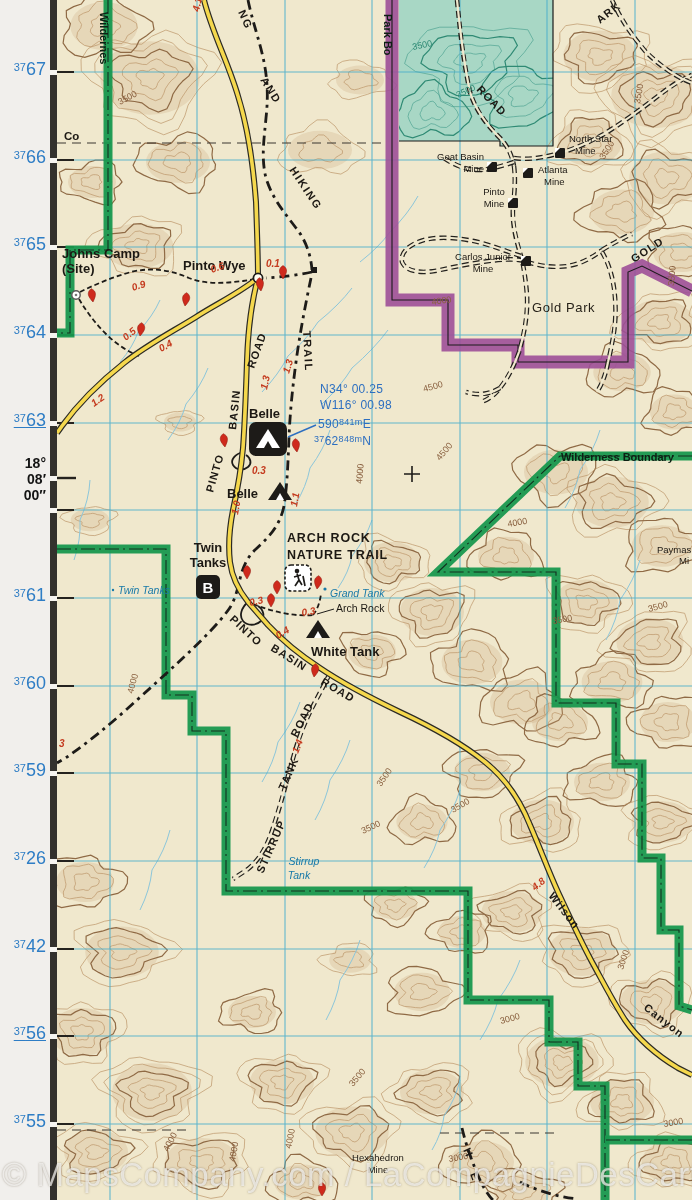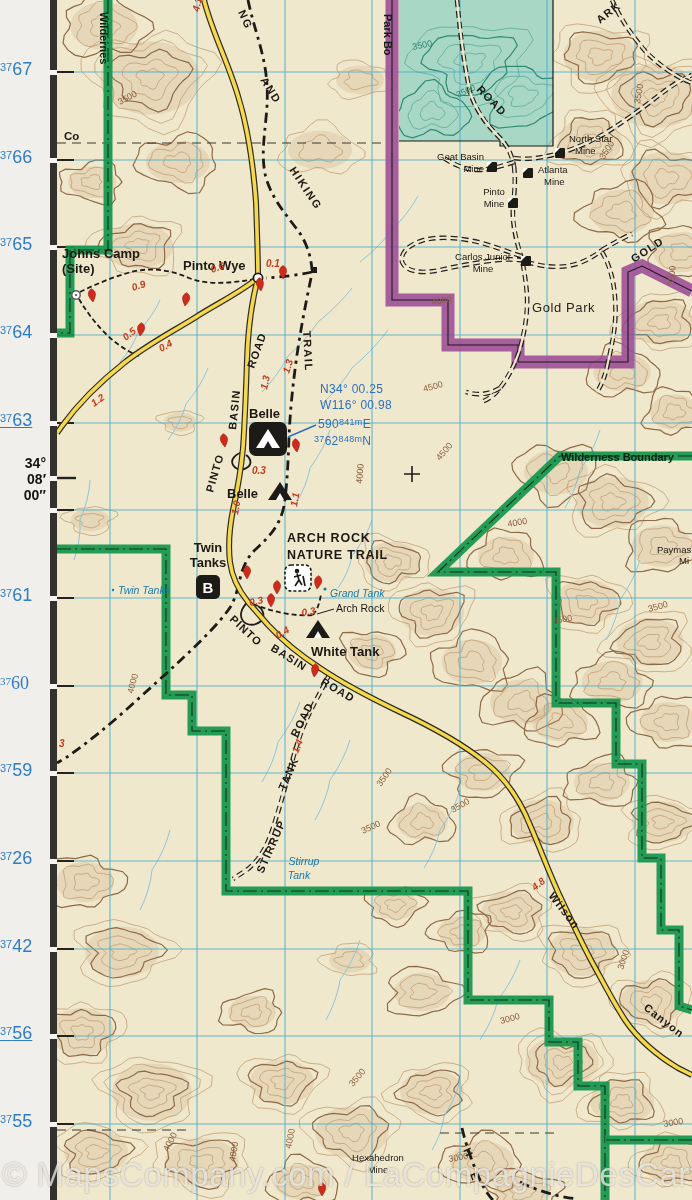--- a/index.html
+++ b/index.html
@@ -3,21 +3,21 @@
 <meta charset="utf-8">
 <style>
   html,body{margin:0;padding:0;background:#888;}
   #page{position:relative;width:692px;height:1200px;overflow:hidden;background:#f0e8cd;
         font-family:"Liberation Sans","DejaVu Sans",sans-serif;}
   #mapsvg{position:absolute;left:0;top:0;}
   
   #margin{position:absolute;left:0;top:0;width:50px;height:1200px;background:#f1efec;z-index:5;}
   #strip{position:absolute;left:50px;top:0;width:7px;height:1200px;background:#33312d;z-index:5;}
   .notch{position:absolute;left:0;width:7px;height:5px;background:#f6f4f0;}
-  .m-label{position:absolute;right:4px;width:46px;color:#2e7dc5;line-height:1;margin-left:12px;}
+  .m-label{position:absolute;right:4px;width:46px;text-align:right;color:#2e7dc5;line-height:1;margin-left:12px;}
   .gm-small{font-size:11px;vertical-align:4px;}
   .gm-big{font-size:18px;}
   #lat-label{position:absolute;right:4px;text-align:right;color:#141414;font-weight:700;
              font-size:14px;line-height:1.15;}
   
   text{font-family:"Liberation Sans","DejaVu Sans",sans-serif;}
   .place{font-size:13px;font-weight:700;fill:#1c1813;}
   .small{font-size:11.5px;font-weight:600;fill:#1c1813;}
   .trailname{font-size:12.5px;font-weight:600;letter-spacing:.8px;fill:#1c1813;}
   .area{font-size:13px;font-weight:500;letter-spacing:.6px;fill:#241f17;}
@@ -639,28 +639,28 @@
         </g>
       </g>
     </svg>
   <div id="margin">
       <div class="m-label" style="top: 60px;"><span class="gm-small">37</span><span class="gm-big">67</span></div>
       <div class="m-label" style="top: 148px;"><span class="gm-small">37</span><span class="gm-big">66</span></div>
       <div class="m-label" style="top: 235px;"><span class="gm-small">37</span><span class="gm-big">65</span></div>
       <div class="m-label" style="top: 323px;"><span class="gm-small">37</span><span class="gm-big">64</span></div>
       <div class="m-label" style="top: 411px; text-decoration: underline;"><span class="gm-small">37</span><span class="gm-big">63</span></div>
       <div class="m-label" style="top: 586px;"><span class="gm-small">37</span><span class="gm-big">61</span></div>
-      <div class="m-label" style="top: 674px; font-family: Liberation Serif, serif;"><span class="gm-small">37</span><span class="gm-big">60</span></div>
+      <div class="m-label" style="top: 674px;"><span class="gm-small">37</span><span class="gm-big">60</span></div>
       <div class="m-label" style="top: 761px;"><span class="gm-small">37</span><span class="gm-big">59</span></div>
       <div class="m-label" style="top: 849px;"><span class="gm-small">37</span><span class="gm-big">26</span></div>
       <div class="m-label" style="top: 937px;"><span class="gm-small">37</span><span class="gm-big">42</span></div>
       <div class="m-label" style="top: 1024px; text-decoration: underline;"><span class="gm-small">37</span><span class="gm-big">56</span></div>
       <div class="m-label" style="top: 1112px;"><span class="gm-small">37</span><span class="gm-big">55</span></div>
       <div id="lat-label" style="top: 455px;">
-        <div>34°</div>
+        <div>18°</div>
         <div>08′</div>
         <div>00″</div>
       </div>
     </div>
   <div id="strip">
       <div class="notch" style="top: 70px;"></div>
       <div class="notch" style="top: 158px;"></div>
       <div class="notch" style="top: 245px;"></div>
       <div class="notch" style="top: 333px;"></div>
       <div class="notch" style="top: 421px;"></div>

